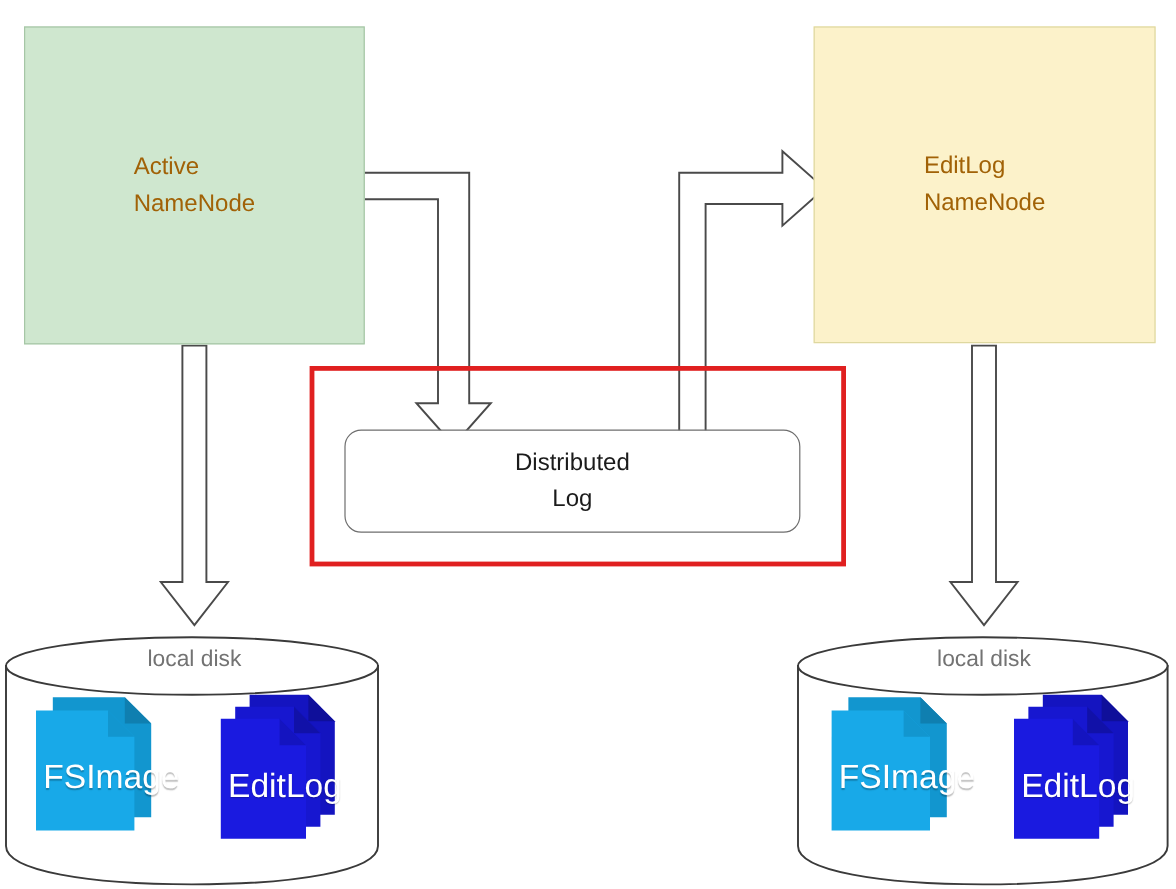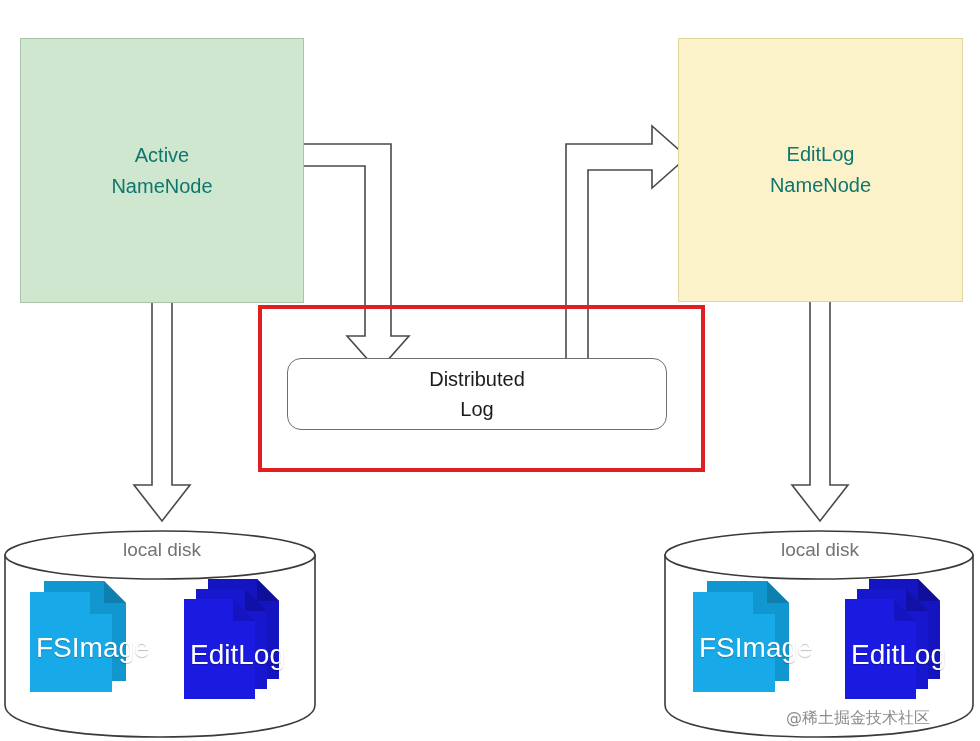--- a/index.html
+++ b/index.html
@@ -8,25 +8,24 @@
     font-family:"Liberation Sans","DejaVu Sans",sans-serif;
     overflow:hidden;
   }
   #canvas{position:relative;width:980px;height:741px;background:#ffffff;}
 
   
   .node-box{
     position:absolute;
     box-sizing:border-box;
     display:flex;align-items:center;justify-content:center;
-    text-align:center;
+    text-align:left;
     font-size:20px;
     line-height:1.55;
-    color:#0f766e;
-    margin-top:16px;
+    color:#a16207;
   }
   #active-namenode{
     left:20px;top:22px;width:284px;height:265px;
     background:#cfe7cf;border:1px solid #a6c6a6;
   }
   #standby-namenode{
     left:678px;top:22px;width:285px;height:264px;
     background:#fcf2ca;border:1px solid #ded8a0;
   }
 
@@ -34,21 +33,21 @@
   #distributed-log-group{
     position:absolute;
     left:258px;top:305px;width:447px;height:167px;
     box-sizing:border-box;
     border:4px solid #e02020;
     background:transparent;
   }
   
   #distributed-log-box{
     position:absolute;
-    left:287px;top:358px;width:380px;height:72px;
+    left:287px;top:358px;width:380px;height:86px;
     box-sizing:border-box;
     border:1px solid #6e6e6e;
     border-radius:14px;
     background:#ffffff;
     display:flex;align-items:center;justify-content:center;
     text-align:center;
     font-size:20px;line-height:1.5;color:#1b1b1b;
   }
 
   
@@ -172,15 +171,14 @@
       <path d="M 845,599 L 894,599 L 916,621 L 916,699 L 845,699 Z" fill="#1a1ae0"></path>
       <path d="M 894,599 L 894,621 L 916,621 Z" fill="#1414c0"></path>
     </g>
   </svg>
 
   <div class="doc-label" style="left:36px;top:632px;">FSImage</div>
   <div class="doc-label" style="left:190px;top:639px;">EditLog</div>
   <div class="doc-label" style="left:699px;top:632px;">FSImage</div>
   <div class="doc-label" style="left:851px;top:639px;">EditLog</div>
 
-  <div id="watermark">@稀土掘金技术社区</div>
 
 </div>
 
 </body></html>

